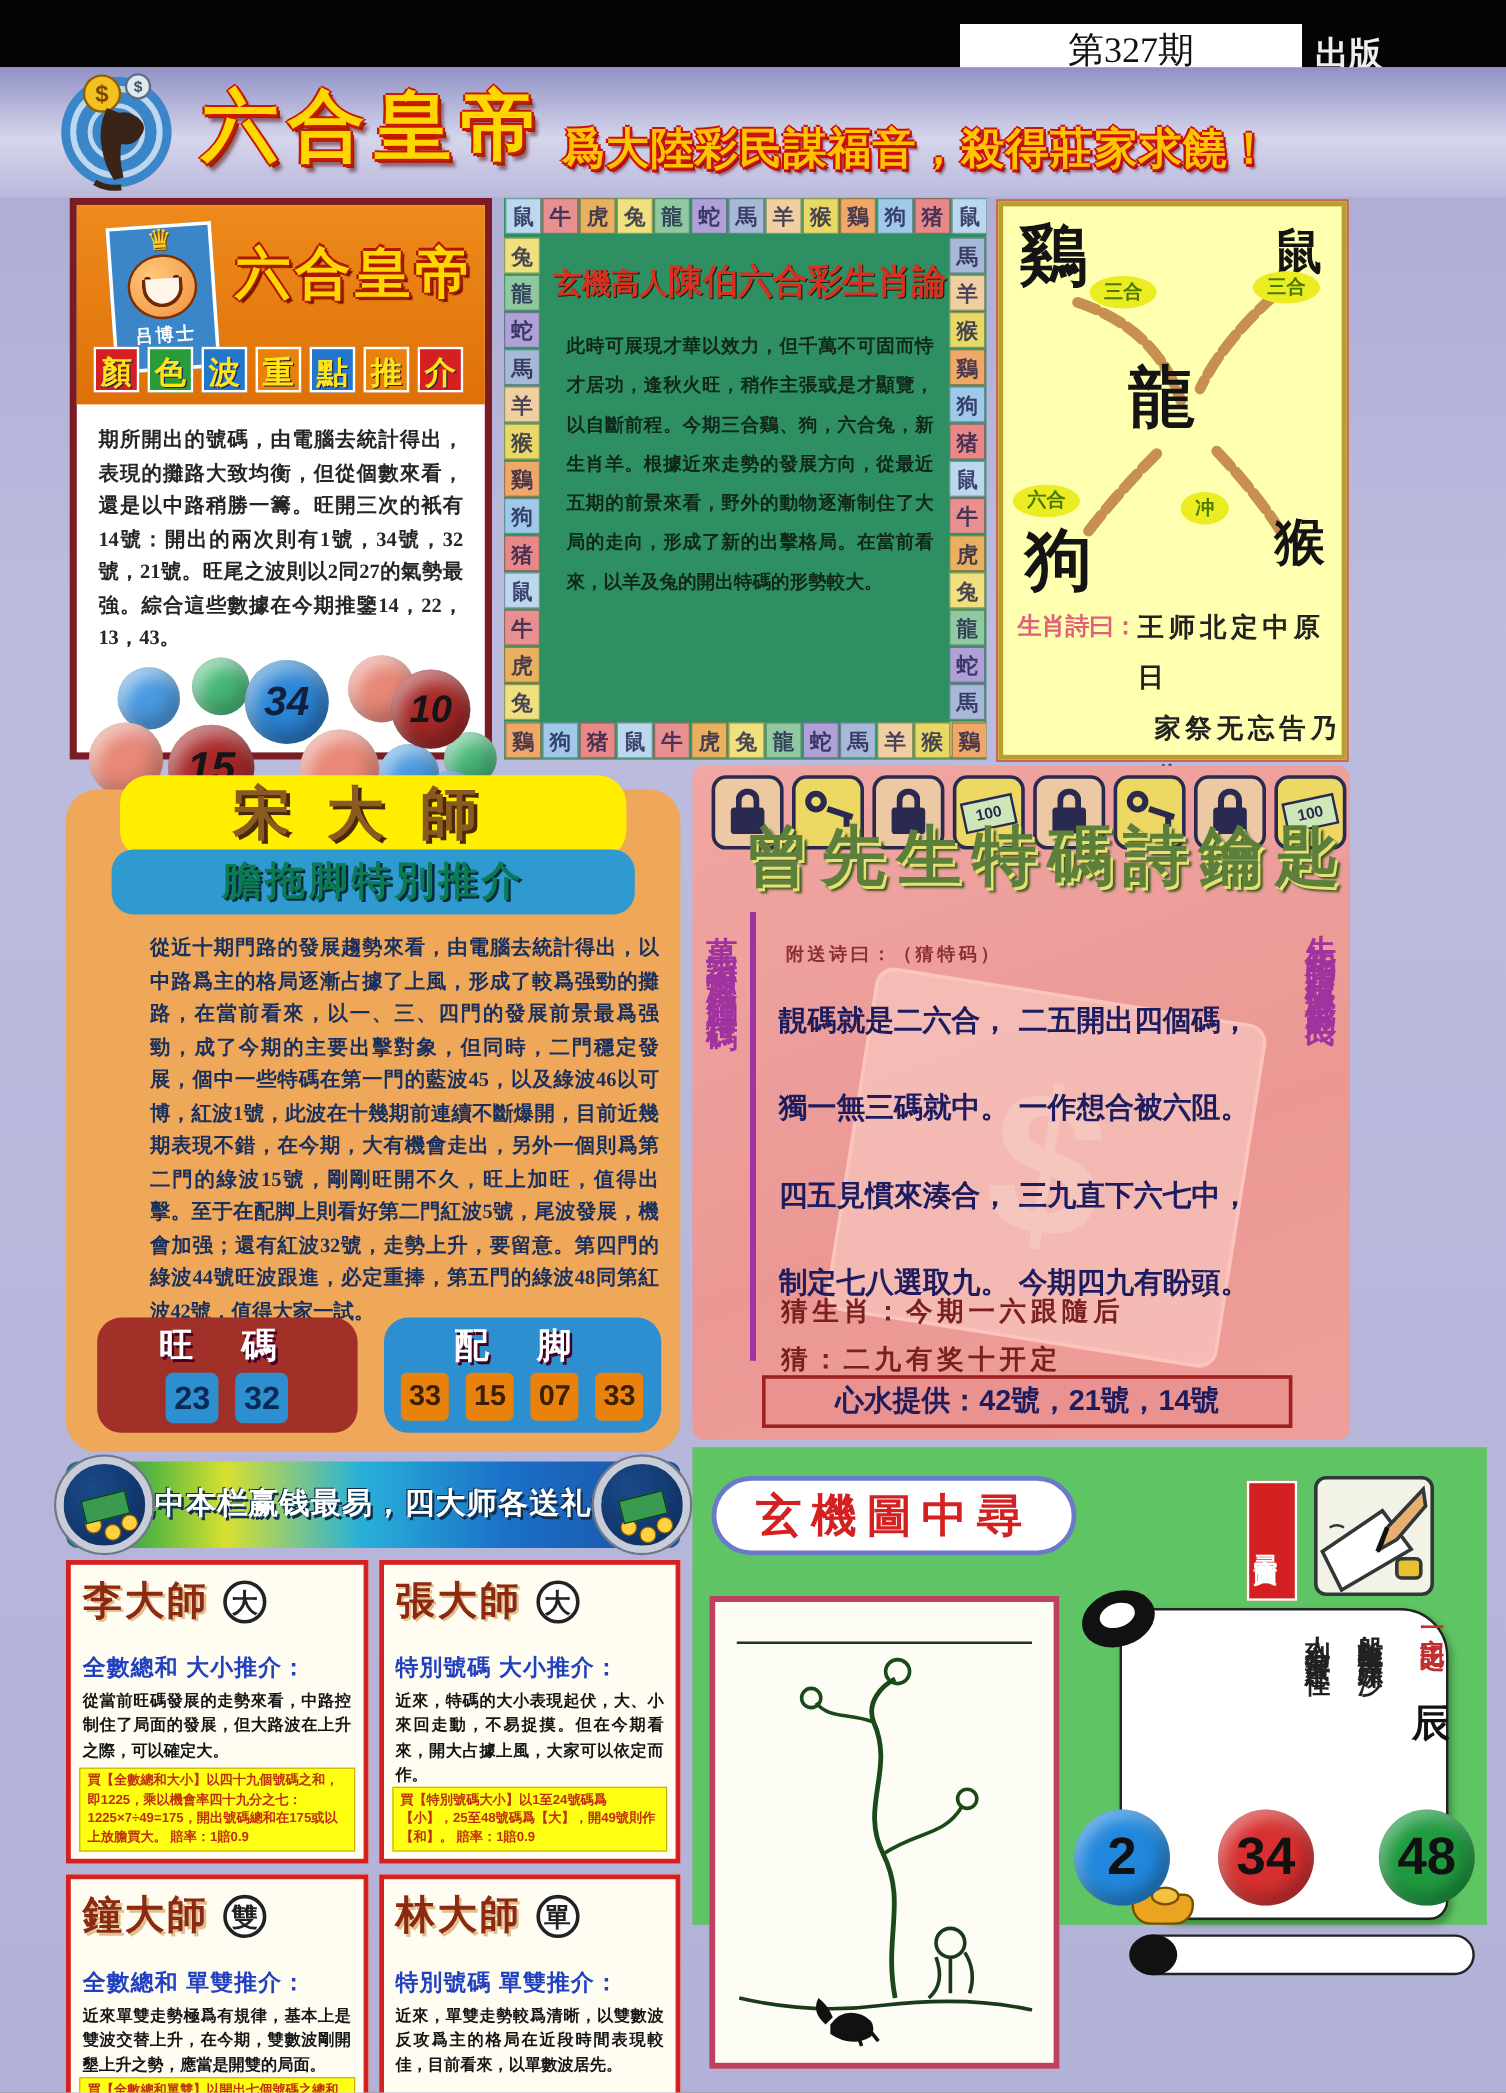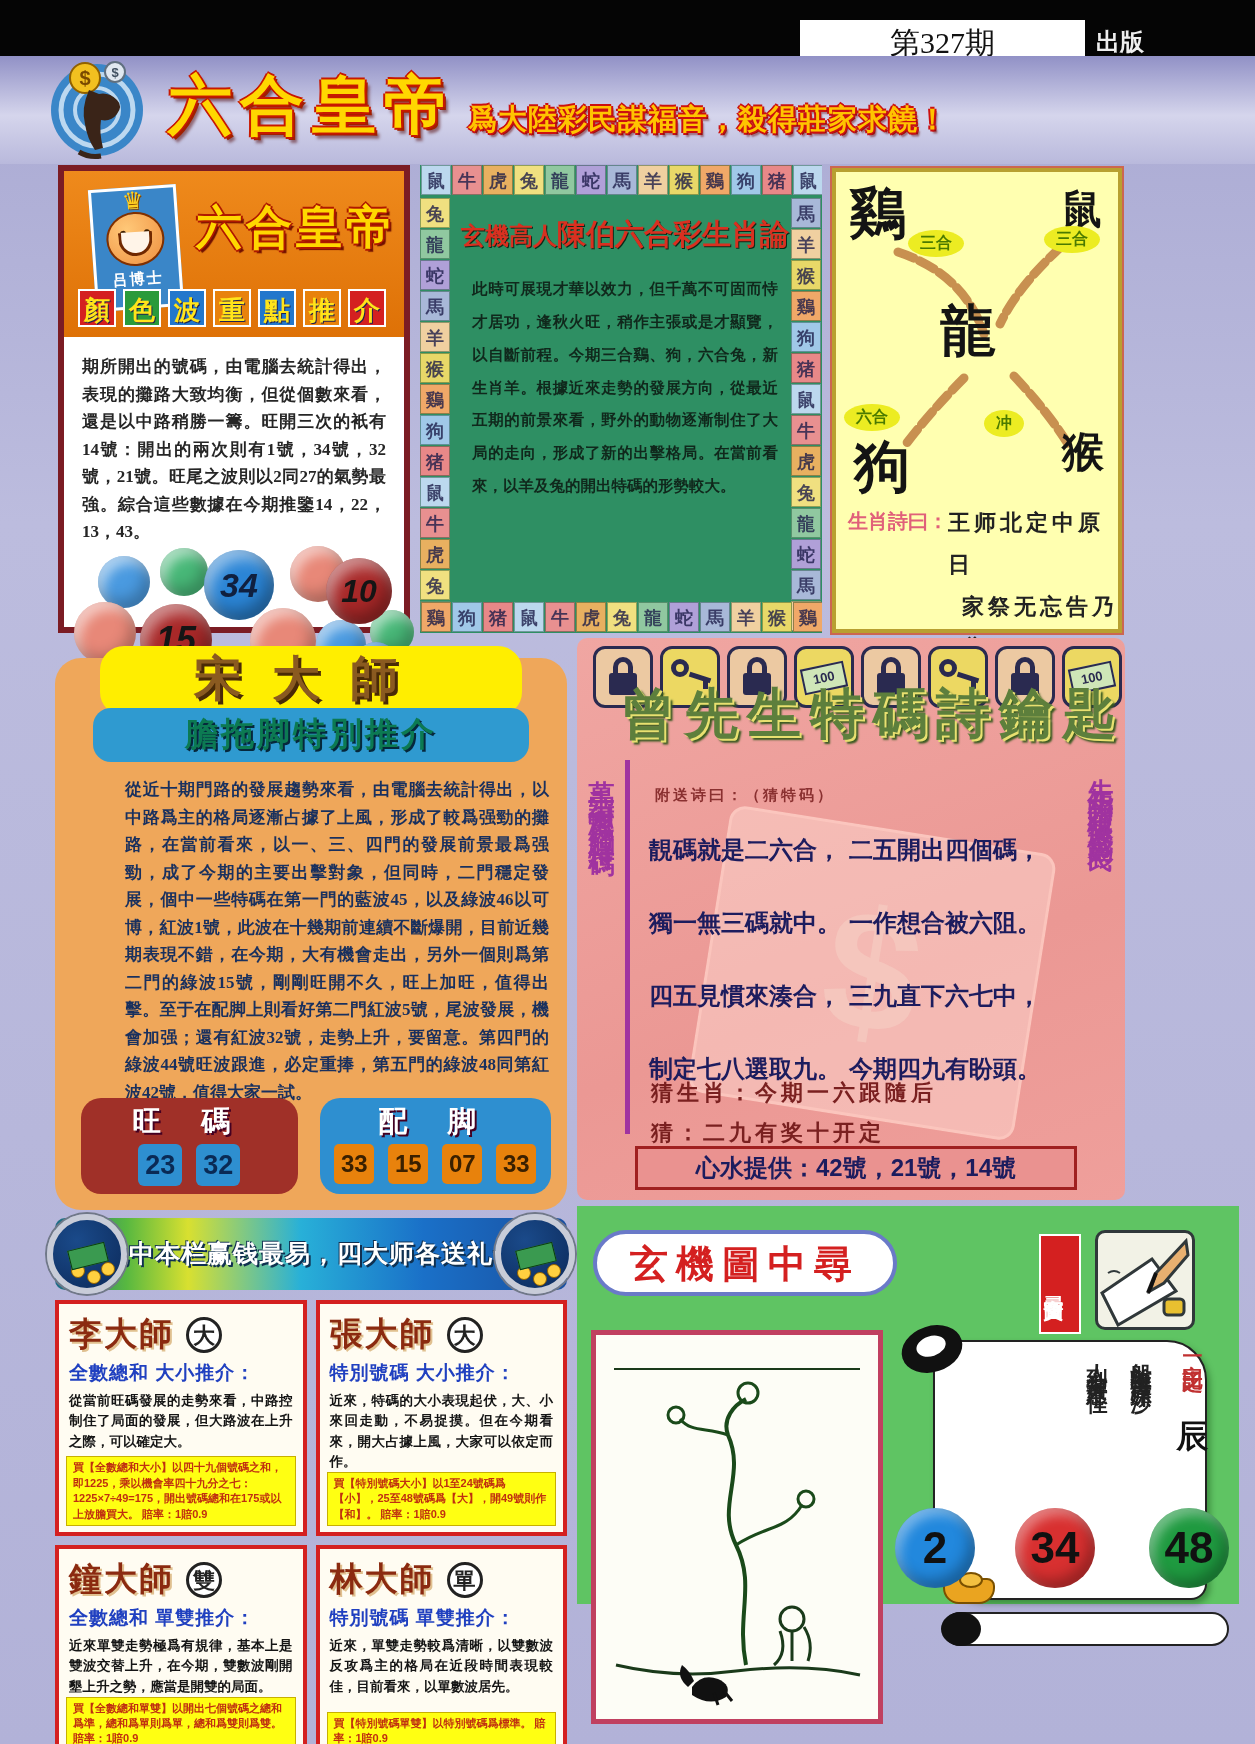--- a/index.html
+++ b/index.html
@@ -5,29 +5,29 @@
   * { margin:0; padding:0; box-sizing:border-box; }
   body { font-family:"Liberation Sans","DejaVu Sans",sans-serif; background:#888; }
   .page { position:relative; width:1255px; height:1744px; margin:0 auto; overflow:hidden;
           background:linear-gradient(180deg,#a8a8d2 0%,#bcbcde 30%,#b2b2d8 100%); }
 
   
   .topbar { position:absolute; left:0; top:0; width:1255px; height:56px; background:#050505; }
   .issue-box { position:absolute; left:800px; top:20px; width:285px; height:46px; background:#fff;
                text-align:center; font-size:30px; line-height:46px; color:#111;
                font-family:"Liberation Serif","DejaVu Serif",serif; }
-  .publish { position:absolute; left:1096px; top:26px; color:#eee; font-size:24px; font-weight:bold; }
+  .publish { position:absolute; left:1096px; top:26px; color:#eee; font-size:28px; font-weight:bold; }
 
   
   .header { position:absolute; left:0; top:56px; width:1255px; height:108px;
             background:linear-gradient(180deg,#9191c6,#d5d5ec 55%,#b9b9dc); }
   .masthead { position:absolute; left:168px; top:6px; font-size:64px; font-weight:bold; color:#ffd700;
               letter-spacing:8px; text-shadow:2px 0 #c81800,-2px 0 #c81800,0 2px #c81800,0 -2px #c81800,
               3px 3px 0 #a02000, 5px 6px 3px rgba(80,0,0,.5); }
-  .slogan { position:absolute; left:468px; top:44px; font-size:29px; font-weight:bold; color:#ffc400;
+  .slogan { position:absolute; left:468px; top:44px; font-size:36px; font-weight:bold; color:#ffc400;
             letter-spacing:1px; text-shadow:2px 0 #cc1010,-2px 0 #cc1010,0 2px #cc1010,0 -2px #cc1010,
             2px 2px #991010, 3px 4px 2px rgba(100,0,0,.5); }
   .logo-bull { position:absolute; left:45px; top:0px; }
 
   
   .panel-color { position:absolute; left:58px; top:165px; width:352px; height:468px;
                  background:#fff; border:6px solid #7b1c24; }
   .orange-head { position:relative; width:100%; height:166px; background:linear-gradient(180deg,#ef8a1c,#de7106); }
   .doctor-logo { position:absolute; left:28px; top:16px; width:88px; height:122px; background:#3a86c8;
                  border:3px solid #fff; transform:rotate(-4deg); text-align:center; }
@@ -151,21 +151,21 @@
                   border:1px solid #0a3a10; transform:rotate(-14deg); }
 
   
   .masters { position:absolute; left:55px; top:1300px; width:512px; height:440px;
              display:grid; grid-template-columns:1fr 1fr; grid-template-rows:1fr 1fr; gap:9px; }
   .master-box { position:relative; background:#fffcf2; border:4px solid #d42020; padding:8px 10px 60px 10px; }
   .m-head { display:flex; align-items:center; gap:12px; }
   .m-name { font-size:33px; font-weight:bold; color:#8b2a10; text-shadow:2px 2px 0 #e0c090; letter-spacing:2px; }
   .m-badge { width:36px; height:36px; border:3px solid #222; border-radius:50%; text-align:center;
              line-height:32px; font-size:22px; font-weight:bold; color:#222; background:#fff; }
-  .m-sub { margin-top:3px; font-size:19px; font-weight:bold; color:#2040c0; letter-spacing:1px; }
+  .m-sub { margin-top:20px; font-size:19px; font-weight:bold; color:#2040c0; letter-spacing:1px; }
   .m-body { margin-top:5px; font-size:13.5px; color:#151515; line-height:1.5; text-align:justify;
             font-family:"Liberation Serif","DejaVu Serif",serif; font-weight:bold; }
   .m-rule { position:absolute; left:7px; right:7px; bottom:6px; background:#ffff12; border:1px solid #c8b000;
             padding:3px 6px; font-size:11px; font-weight:bold; color:#c03010; line-height:1.4; }
 
   
   .panel-myst { position:absolute; left:577px; top:1206px; width:662px; height:398px; background:#5fc463; }
   .cloud-title { position:absolute; left:16px; top:24px; width:304px; height:66px; background:#fff;
                  border:4px solid #6a7ac8; border-radius:40px; text-align:center; }
   .cloud-title::before { content:""; position:absolute; left:-14px; top:10px; width:44px; height:44px; background:#fff;

